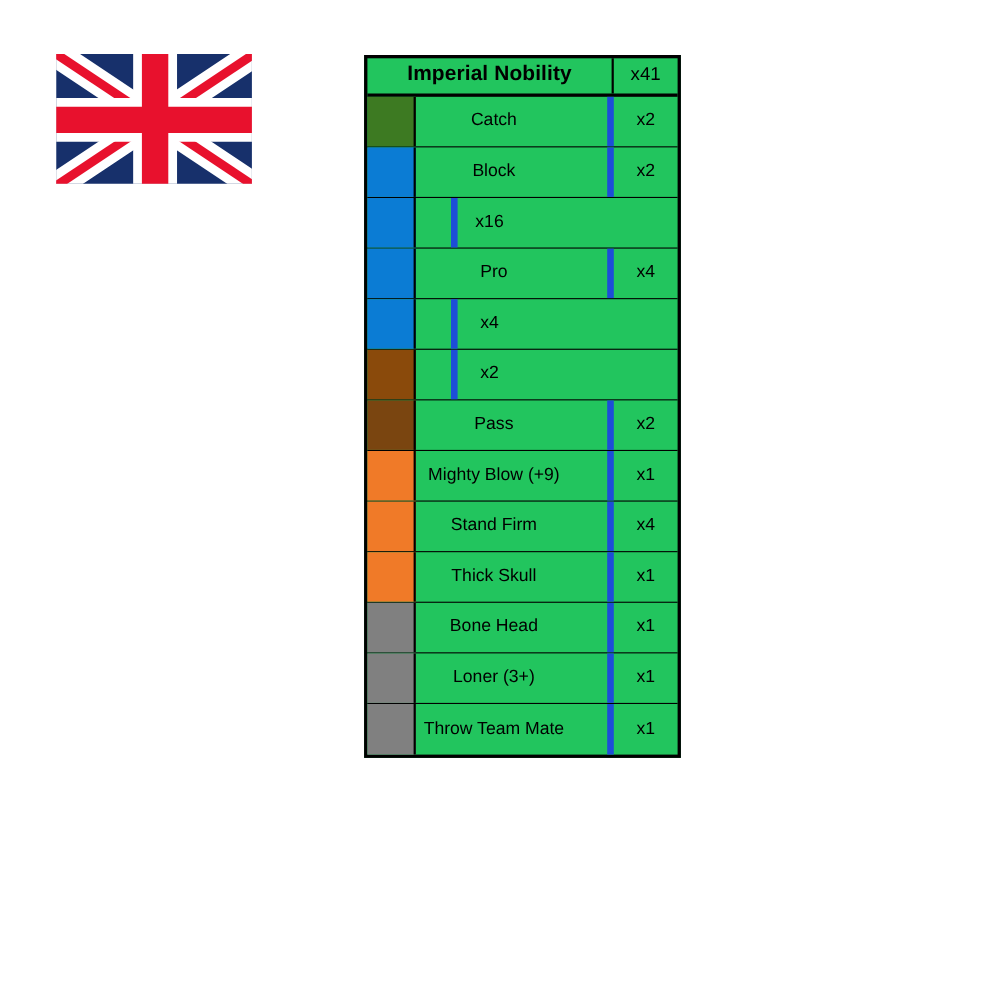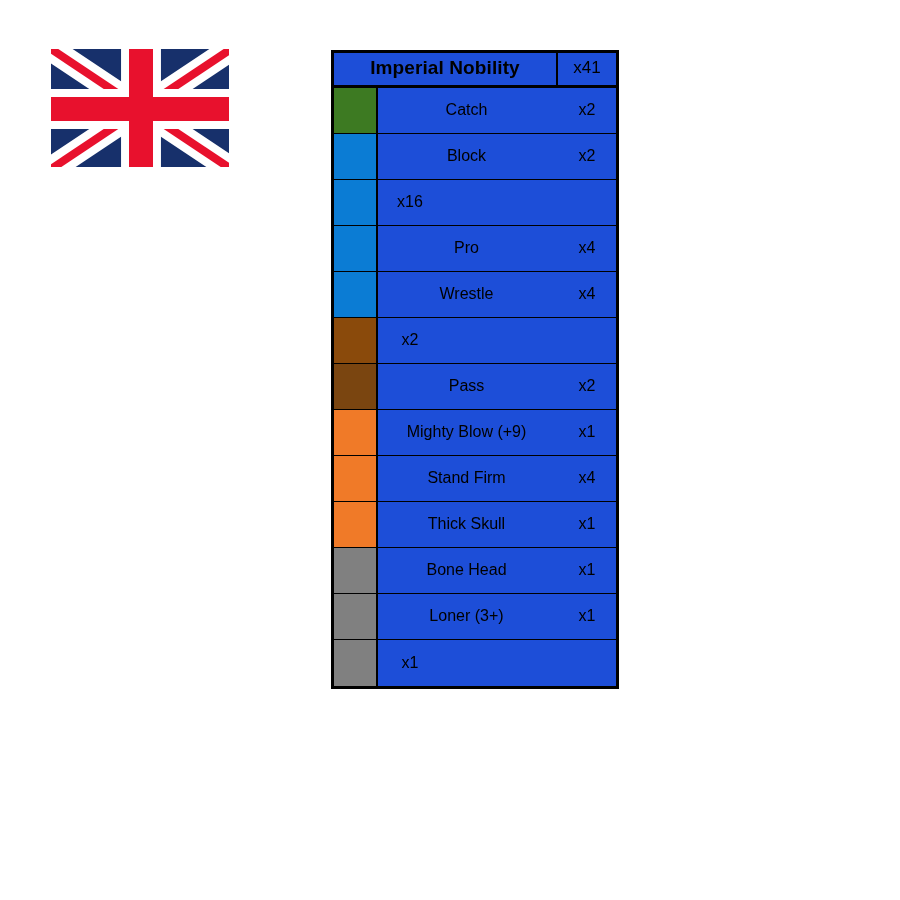--- a/index.html
+++ b/index.html
@@ -30,21 +30,21 @@
   #flag svg { display: block; }
 
   
   #skill-table {
     position: absolute;
     left: 331px;
     top: 50px;
     width: 288px;
     border: 3px solid #000000;
     box-sizing: border-box;
-    background: #1d4ed8;
+    background: #22c55e;
   }
   .row {
     display: flex;
     align-items: stretch;
     height: 46px;
     border-bottom: 1px solid #000000;
     box-sizing: border-box;
   }
   .row:last-child { border-bottom: none; }
 
@@ -82,26 +82,27 @@
     flex: 1 1 auto;
     display: flex;
     align-items: center;
     justify-content: center;
     font-size: 16px;
     padding-bottom: 1px;
   }
   .skill-count {
     width: 58px;
     flex: 0 0 58px;
-    border-left: 3px solid #1d4ed8;
+    border-left: 6px solid #1d4ed8;
     display: flex;
     align-items: center;
     justify-content: center;
     font-size: 16px;
     padding-bottom: 1px;
+    margin-left: 32px;
   }
 </style>
 </head>
 <body>
 
 <div id="flag">
   <svg width="180" height="120" viewBox="0 0 60 40">
     <rect width="60" height="40" fill="#17306b"></rect>
 
     <path d="M0,0 L60,40 M60,0 L0,40" stroke="#ffffff" stroke-width="8"></path>
@@ -139,21 +140,20 @@
         <div class="swatch" style="background: rgb(11, 124, 212);"></div>
         <div class="skill-count">x16</div>
       </div>
       <div class="row">
         <div class="swatch" style="background: rgb(11, 124, 212);"></div>
         <div class="skill-name">Pro</div>
         <div class="skill-count">x4</div>
       </div>
       <div class="row">
         <div class="swatch" style="background: rgb(11, 124, 212);"></div>
-        <div class="skill-name">Wrestle</div>
         <div class="skill-count">x4</div>
       </div>
       <div class="row">
         <div class="swatch" style="background: rgb(138, 74, 11);"></div>
         <div class="skill-count">x2</div>
       </div>
       <div class="row">
         <div class="swatch" style="background: rgb(122, 69, 16);"></div>
         <div class="skill-name">Pass</div>
         <div class="skill-count">x2</div>
@@ -178,17 +178,18 @@
         <div class="skill-name">Bone Head</div>
         <div class="skill-count">x1</div>
       </div>
       <div class="row">
         <div class="swatch" style="background: rgb(128, 128, 128);"></div>
         <div class="skill-name">Loner (3+)</div>
         <div class="skill-count">x1</div>
       </div>
       <div class="row">
         <div class="swatch" style="background: rgb(128, 128, 128);"></div>
+        <div class="skill-name">Throw Team Mate</div>
         <div class="skill-count">x1</div>
       </div>
     </div>
 
 </div>
 
 </body></html>

